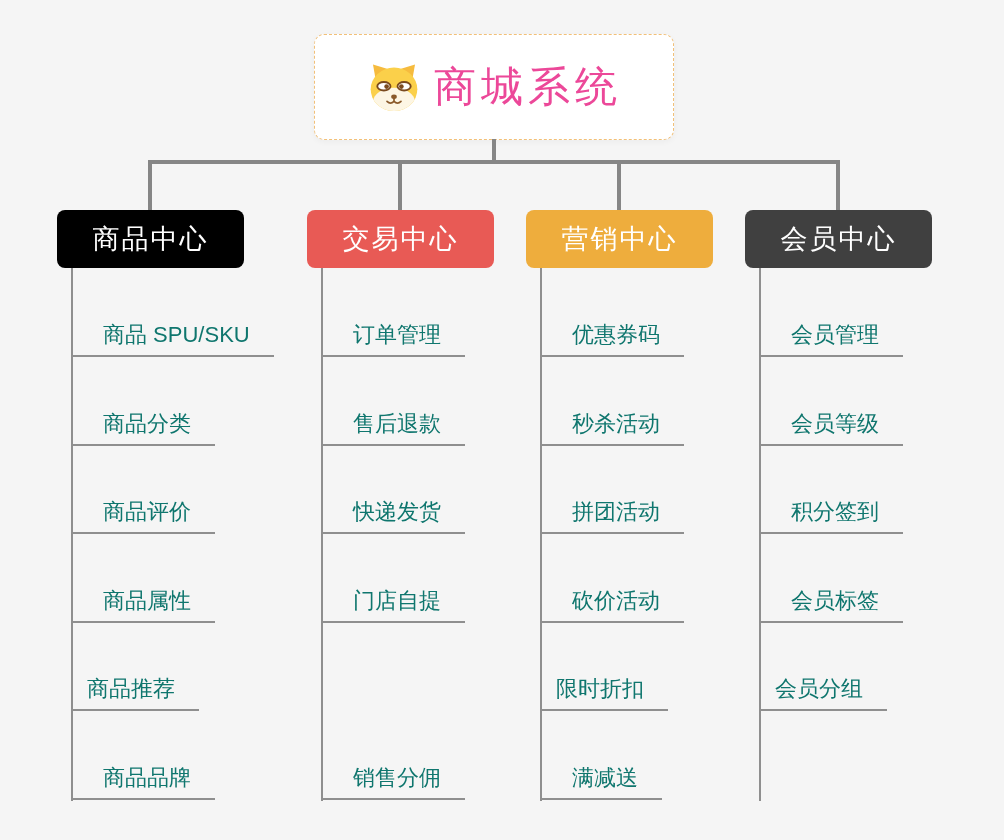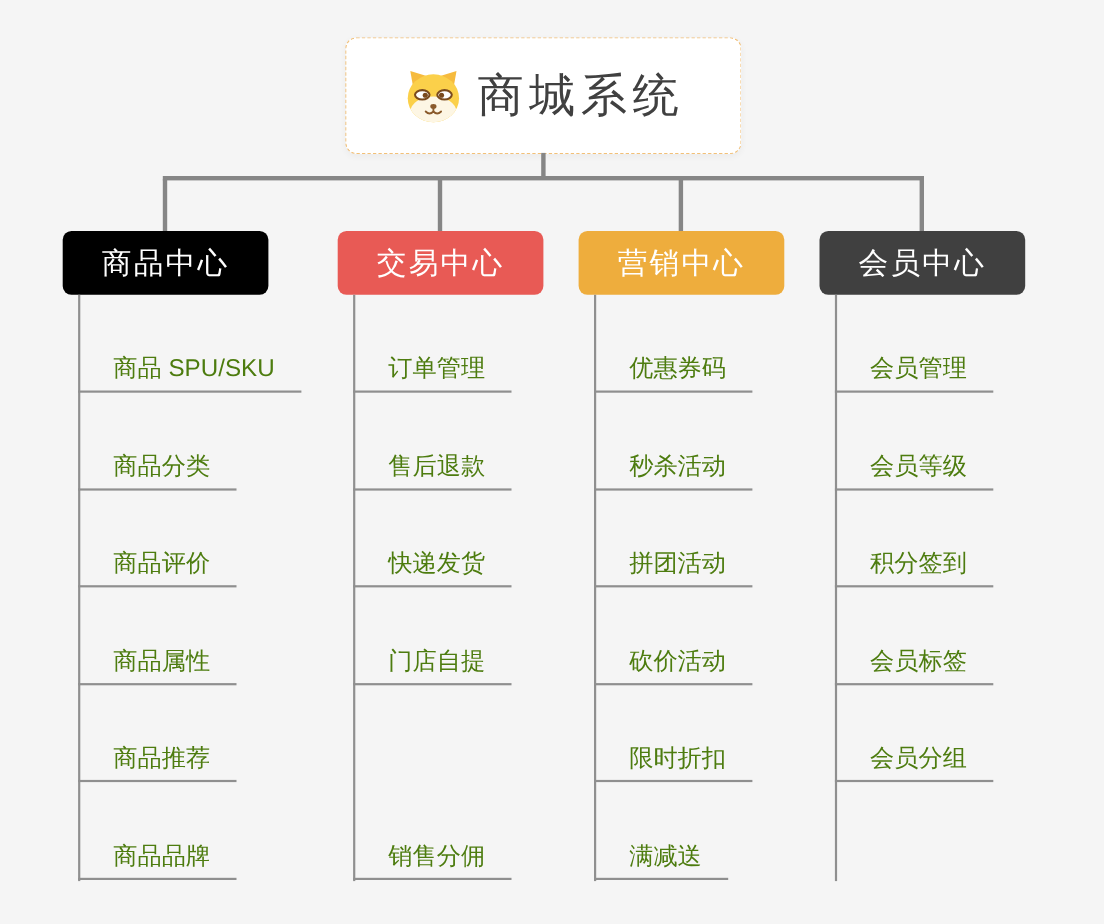--- a/index.html
+++ b/index.html
@@ -51,25 +51,25 @@
   }
   .trunk{
     position:absolute;left:14px;top:58px;width:2px;height:533px;
     background:#8f8f8f;
   }
   .leaf{
     position:absolute;left:14px;height:46px;
     padding:0 24px 5px 32px;
     border-bottom:2px solid #8f8f8f;
     display:inline-flex;align-items:flex-end;
-    font-size:22px;color:#4d7c0f;white-space:nowrap;
+    font-size:22px;color:#0f766e;white-space:nowrap;
     box-sizing:border-box;
   }
   .leaf.r1{top:101px;} .leaf.r2{top:190px;} .leaf.r3{top:278px;}
-  .leaf.r4{top:367px;padding-left:32px;} .leaf.r5{top:455px;} .leaf.r6{top:544px;}
+  .leaf.r4{top:367px;padding-left:32px;} .leaf.r5{top:455px;padding-left:16px;} .leaf.r6{top:544px;}
 </style>
 </head>
 <body>
 
 <div class="canvas">
 
   <div class="root-node">
     <svg class="root-icon" viewBox="0 0 72 64">
       <defs>
         <clipPath id="headClip">
@@ -80,21 +80,21 @@
       <polygon points="63,3 44,9 59,26" fill="#f6bb3e"></polygon>
       <ellipse cx="36" cy="35" rx="30" ry="28" fill="#fbd04a"></ellipse>
       <ellipse cx="36" cy="51" rx="27" ry="18" fill="#fdf6e4" clip-path="url(#headClip)"></ellipse>
       <ellipse cx="23" cy="31" rx="8.5" ry="5.5" fill="#ffffff" stroke="#7a4a1e" stroke-width="2.4"></ellipse>
       <ellipse cx="49" cy="31" rx="8.5" ry="5.5" fill="#ffffff" stroke="#7a4a1e" stroke-width="2.4"></ellipse>
       <circle cx="26.5" cy="31.5" r="3" fill="#7a4a1e"></circle>
       <circle cx="45.5" cy="31.5" r="3" fill="#7a4a1e"></circle>
       <ellipse cx="36" cy="44.5" rx="3.6" ry="2.8" fill="#8a5a2b"></ellipse>
       <path d="M36,46.5 L36,50.5 M27,50.5 Q31.5,55 36,50.5 Q40.5,55 45,50.5" fill="none" stroke="#8a5a2b" stroke-width="2.2" stroke-linecap="round"></path>
     </svg>
-    <span class="root-title" style="color: #404040;">商城系统</span>
+    <span class="root-title" style="color: #ec4899;">商城系统</span>
   </div>
 
   <div class="conn conn-root-stub"></div>
   <div class="conn conn-hline"></div>
   <div class="conn conn-drop d1"></div>
   <div class="conn conn-drop d2"></div>
   <div class="conn conn-drop d3"></div>
   <div class="conn conn-drop d4"></div>
 
   <div class="branch-col c1">

